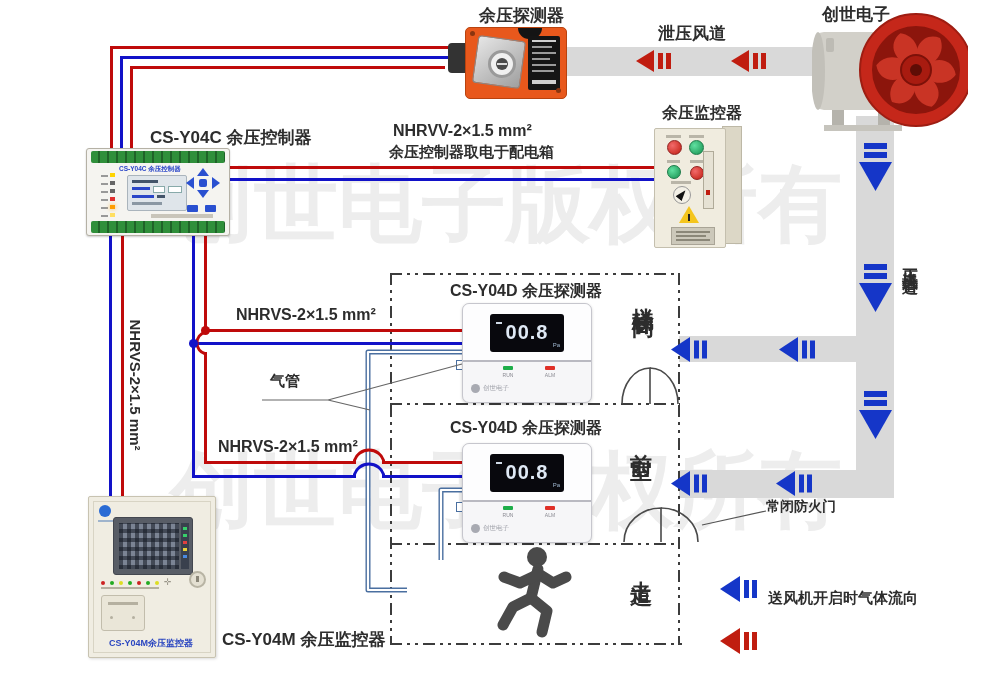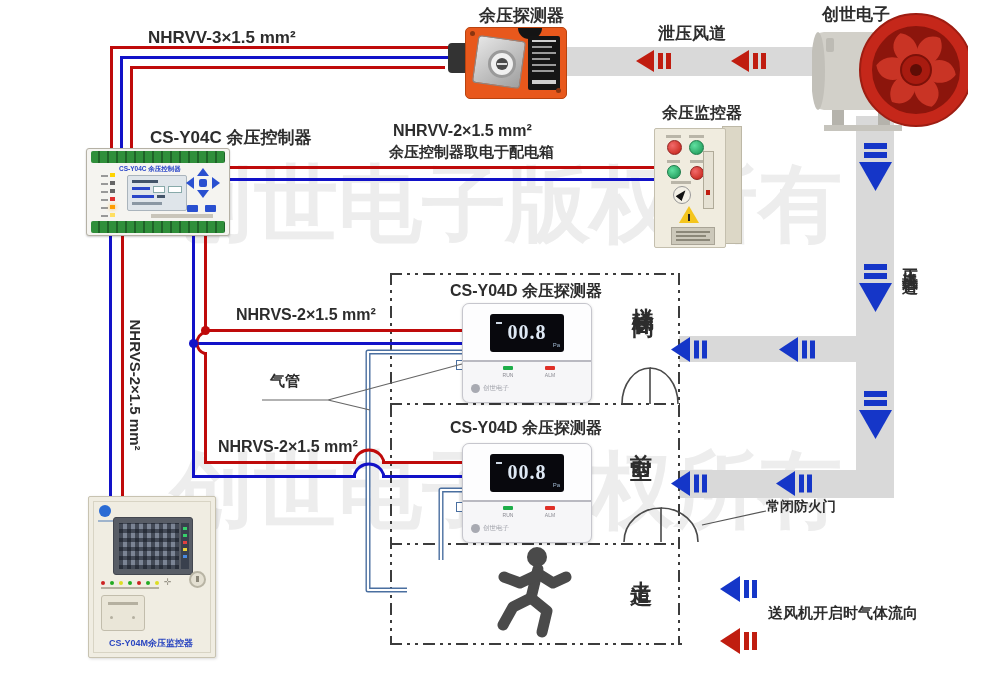--- a/index.html
+++ b/index.html
@@ -24,21 +24,21 @@
   .vlbl{position:absolute;font-weight:bold;color:#2d2d2d;writing-mode:vertical-rl;z-index:6;}
   .svgicon{position:absolute;z-index:4;}
   
   .dev{position:absolute;z-index:5;}
   .detector{width:128px;height:98px;background:#f6f6f8;border:1px solid #c6c6cd;border-radius:7px;
             box-shadow:0 1px 3px rgba(0,0,0,.18);}
   .det-top{position:absolute;left:0;top:0;width:100%;height:56px;border-bottom:2px solid #b9b9c1;
            border-radius:7px 7px 0 0;background:#fdfdfe;}
   .det-display{position:absolute;left:27px;top:10px;width:74px;height:38px;background:#08080d;border-radius:3px;}
   .det-reading{position:absolute;left:0;top:7px;width:100%;text-align:center;color:#dfe9f5;
-               font-family:Liberation Serif, serif;font-weight:bold;font-size:20px;letter-spacing:1px;}
+               font-family:Liberation Sans, sans-serif;font-weight:bold;font-size:20px;letter-spacing:1px;}
   .det-unit{position:absolute;right:4px;bottom:4px;color:#9fb7cf;font-size:6px;}
   .det-minus{position:absolute;left:6px;top:8px;width:6px;height:2px;background:#cfd9e5;}
   .ind-bar{position:absolute;width:10px;height:4px;border-radius:1px;}
   .ind-lbl{position:absolute;font-size:5px;color:#8a8a92;width:24px;text-align:center;}
   .brand{position:absolute;left:20px;top:80px;font-size:6.5px;color:#a0a2aa;}
   .brand-dot{position:absolute;left:-12px;top:0px;width:9px;height:9px;border-radius:50%;background:#a8aab2;}
   .tinybar{position:absolute;background:#b9b5a8;}
 </style>
 </head>
 <body>
@@ -353,40 +353,40 @@
       <path d="M35,52 L17,61 L7,79"></path>
       <path d="M35,52 L51,65 L46,86"></path>
     </g>
   </svg>
 
   <svg class="svgicon" style="left:720px;top:576px;z-index:6;" width="42" height="26">
       <polygon points="0,13 20,0 20,26" fill="#1536c8"></polygon>
       <rect x="24" y="4" width="5" height="18" fill="#1536c8"></rect>
       <rect x="32" y="4" width="5" height="18" fill="#1536c8"></rect>
     </svg>
-  <div class="lbl" style="left:768px;top:604px;font-size:15px;">送风机开启时气体流向</div>
+  <div class="lbl" style="left:768px;top:589px;font-size:15px;">送风机开启时气体流向</div>
   <svg class="svgicon" style="left:720px;top:628px;z-index:6;" width="42" height="26">
       <polygon points="0,13 20,0 20,26" fill="#c01d10"></polygon>
       <rect x="24" y="4" width="5" height="18" fill="#c01d10"></rect>
       <rect x="32" y="4" width="5" height="18" fill="#c01d10"></rect>
     </svg>
 
-  <div class="lbl" style="left:148px;top:28px;font-size:17px;">NHRVV-3×1.5 mm²</div>
   <div class="lbl" style="left:479px;top:4px;font-size:17px;">余压探测器</div>
   <div class="lbl" style="left:658px;top:22px;font-size:17px;">泄压风道</div>
   <div class="lbl" style="left:822px;top:3px;font-size:17px;">创世电子</div>
   <div class="lbl" style="left:662px;top:103px;font-size:16px;">余压监控器</div>
   <div class="lbl" style="left:150px;top:126px;font-size:17px;">CS-Y04C 余压控制器</div>
   <div class="lbl" style="left:393px;top:122px;font-size:16px;">NHRVV-2×1.5 mm²</div>
   <div class="lbl" style="left:389px;top:143px;font-size:15px;">余压控制器取电于配电箱</div>
   <div class="lbl" style="left:430px;top:281px;width:192px;text-align:center;font-size:16px;">CS-Y04D 余压探测器</div>
   <div class="lbl" style="left:430px;top:418px;width:192px;text-align:center;font-size:16px;">CS-Y04D 余压探测器</div>
   <div class="lbl" style="left:236px;top:306px;font-size:16px;">NHRVS-2×1.5 mm²</div>
   <div class="lbl" style="left:218px;top:438px;font-size:16px;">NHRVS-2×1.5 mm²</div>
   <div class="lbl" style="left:135px;top:385px;font-size:15px;transform:translate(-50%,-50%) rotate(90deg);">NHRVS-2×1.5 mm²</div>
   <div class="lbl" style="left:270px;top:372px;font-size:15px;">气管</div>
   <div class="vlbl" style="left:628px;top:290px;font-size:22px;letter-spacing:4px;">楼梯间</div>
   <div class="vlbl" style="left:626px;top:436px;font-size:22px;letter-spacing:4px;">前室</div>
   <div class="vlbl" style="left:626px;top:563px;font-size:22px;letter-spacing:4px;">走道</div>
   <div class="vlbl" style="left:899px;top:256px;font-size:16px;letter-spacing:2px;">正压送风管道</div>
   <div class="lbl" style="left:766px;top:498px;font-size:14px;text-align:right;">常闭防火门</div>
+  <div class="lbl" style="left:222px;top:628px;font-size:17px;">CS-Y04M 余压监控器</div>
 
 </div>
 
 </body></html>

